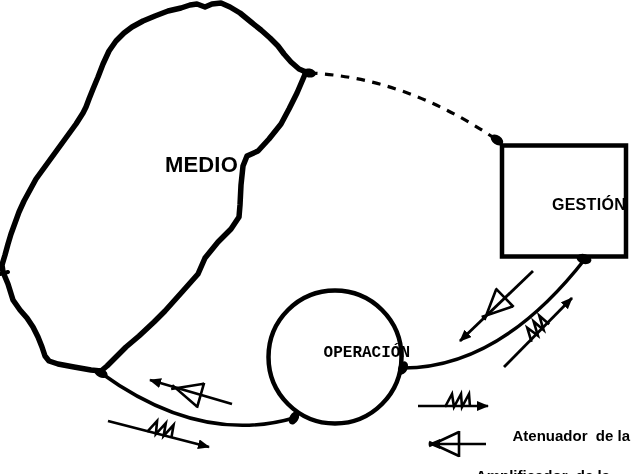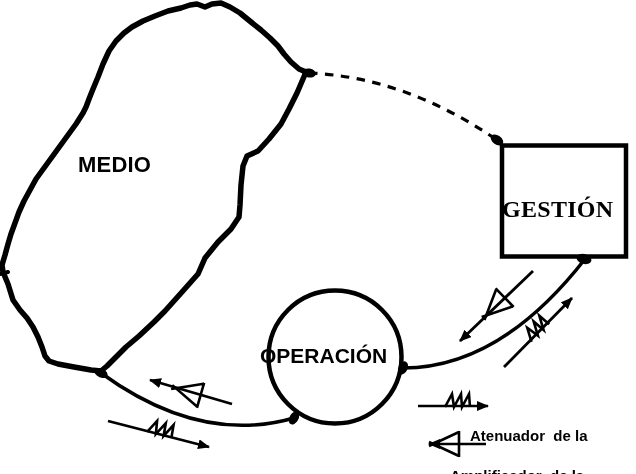--- a/index.html
+++ b/index.html
@@ -2,24 +2,24 @@
 <html><head>
 <meta charset="utf-8">
 <style>
   html,body{margin:0;padding:0;background:#fff;}
   #stage{
     position:relative;width:636px;height:474px;background:#ffffff;
     font-family:"Liberation Sans","DejaVu Sans",sans-serif;color:#000;
     overflow:hidden;
   }
   #art{position:absolute;left:0;top:0;}
-  .lbl{position:absolute;text-align:left;color:#000;}
+  .lbl{position:absolute;text-align:right;color:#000;}
   .lbl-env{left:78px;top:150px;width:160px;font-size:22px;font-weight:700;line-height:29px;letter-spacing:.2px;}
-  .lbl-op{left:260px;top:344px;width:150px;font-size:21px;font-weight:700;}
-  .lbl-mgmt{left:502px;top:196px;width:124px;font-size:24px;font-weight:700;letter-spacing:.3px;font-family:Liberation Serif, serif;}
+  .lbl-op{left:260px;top:344px;width:150px;font-size:16px;font-weight:700;font-family:Liberation Mono, monospace;}
+  .lbl-mgmt{left:502px;top:196px;width:124px;font-size:16px;font-weight:700;letter-spacing:.3px;}
   .lbl-legend{font-size:15px;font-weight:600;line-height:20px;white-space:pre-wrap;}
   .lbl-legend-att{left:470px;top:386px;width:160px;}
   .lbl-legend-amp{left:450px;top:426px;width:160px;}
 </style>
 </head>
 <body>
 
 <div id="stage">
 
   <svg id="art" width="636" height="474" viewBox="0 0 636 474">

